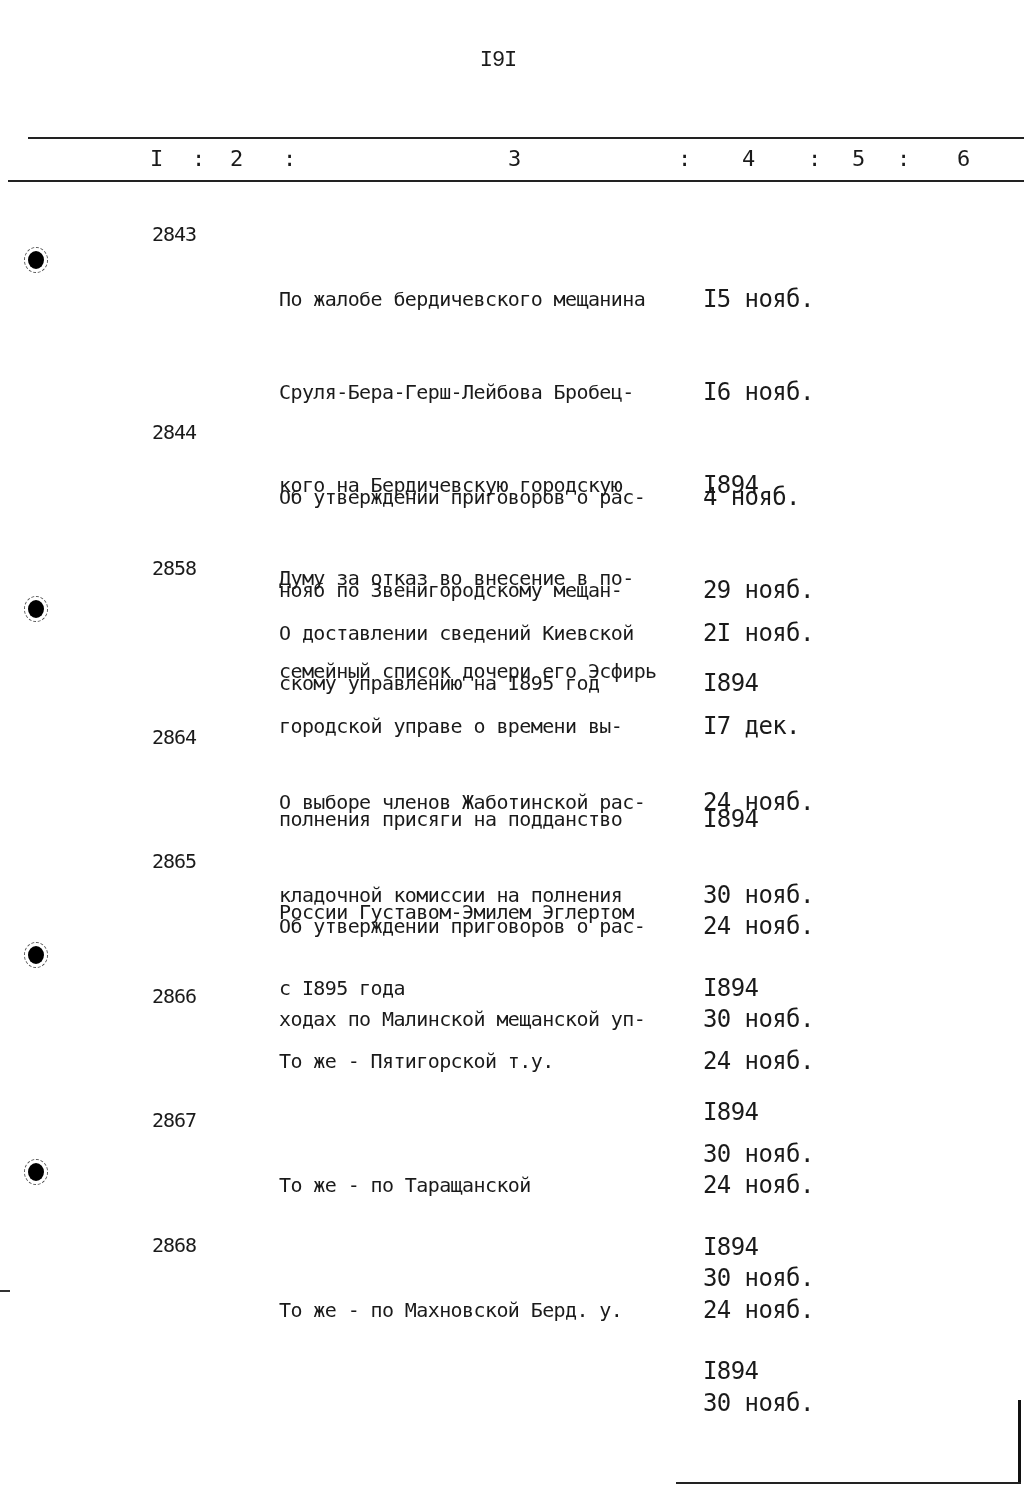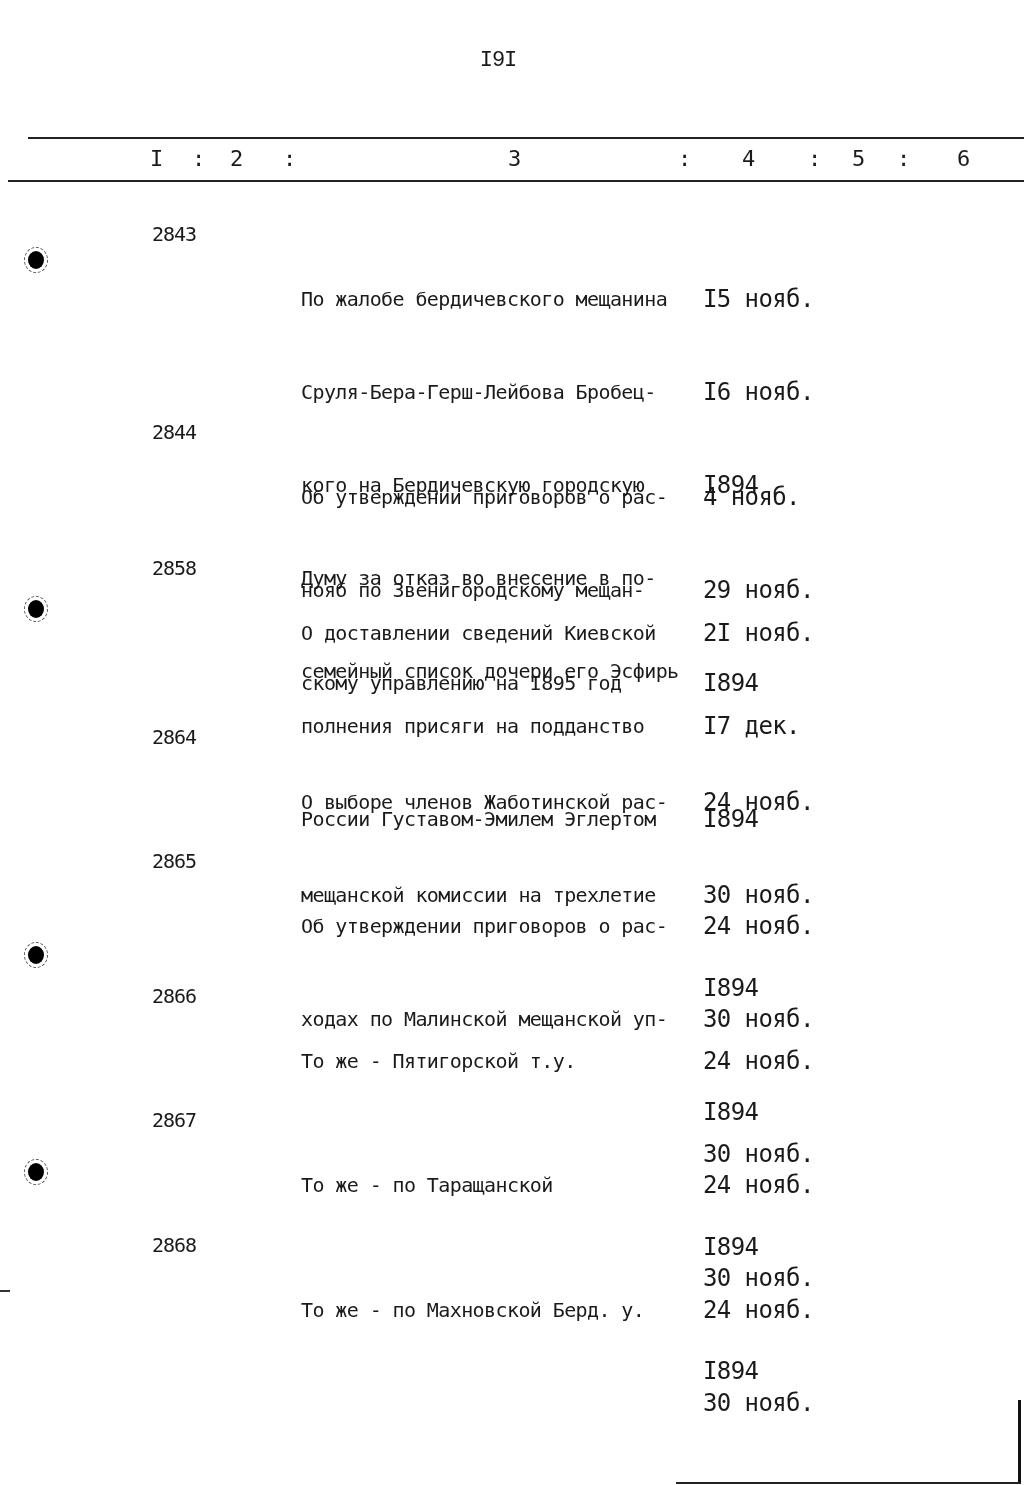--- a/index.html
+++ b/index.html
@@ -22,21 +22,21 @@
     position: absolute; top: 146px; left: 0; width: 1024px; height: 30px;
     font-size: 22px;
   }
   .col-header span { position: absolute; top: 0; }
   .entry { position: absolute; left: 0; width: 1024px; }
   .entry .num {
     position: absolute; left: 152px; top: 0; font-size: 20px; letter-spacing: -1px;
   }
   .entry .desc {
     position: absolute; left: 279px; top: 0; font-size: 20px; line-height: 31px;
-    white-space: pre; letter-spacing: -0.6px; margin-left: 22px;
+    white-space: pre; letter-spacing: -0.6px;
   }
   .entry .dates {
     position: absolute; left: 703px; top: 0; font-size: 24px; line-height: 31px;
     white-space: pre; letter-spacing: -0.6px;
   }
   .entry .dates div, .entry .desc div { height: 31px; }
   .hole {
     position: absolute; left: 28px; width: 16px; height: 18px; border-radius: 50%;
     background: #000;
   }
@@ -102,35 +102,37 @@
     <div>4 нояб.</div>
     <div>29 нояб.</div>
     <div>I894</div>
   </div>
 </div>
 
 <div class="entry" style="top:556px;">
   <div class="num">2858</div>
   <div class="desc">
     <div>О доставлении сведений Киевской</div>
+    <div>городской управе о времени вы-</div>
     <div>полнения присяги на подданство</div>
     <div>России Густавом-Эмилем Эглертом</div>
   </div>
   <div class="dates">
     <div>2I нояб.</div>
     <div>I7 дек.</div>
     <div>I894</div>
   </div>
 </div>
 
 <div class="entry" style="top:725px;">
   <div class="num">2864</div>
   <div class="desc">
     <div>О выборе членов Жаботинской рас-</div>
-    <div>мещанской комиссии на трехлетие</div>
+    <div>кладочной комиссии на полнения</div>
+    <div>с I895 года</div>
   </div>
   <div class="dates">
     <div>24 нояб.</div>
     <div>30 нояб.</div>
     <div>I894</div>
   </div>
 </div>
 
 <div class="entry" style="top:849px;">
   <div class="num">2865</div>

